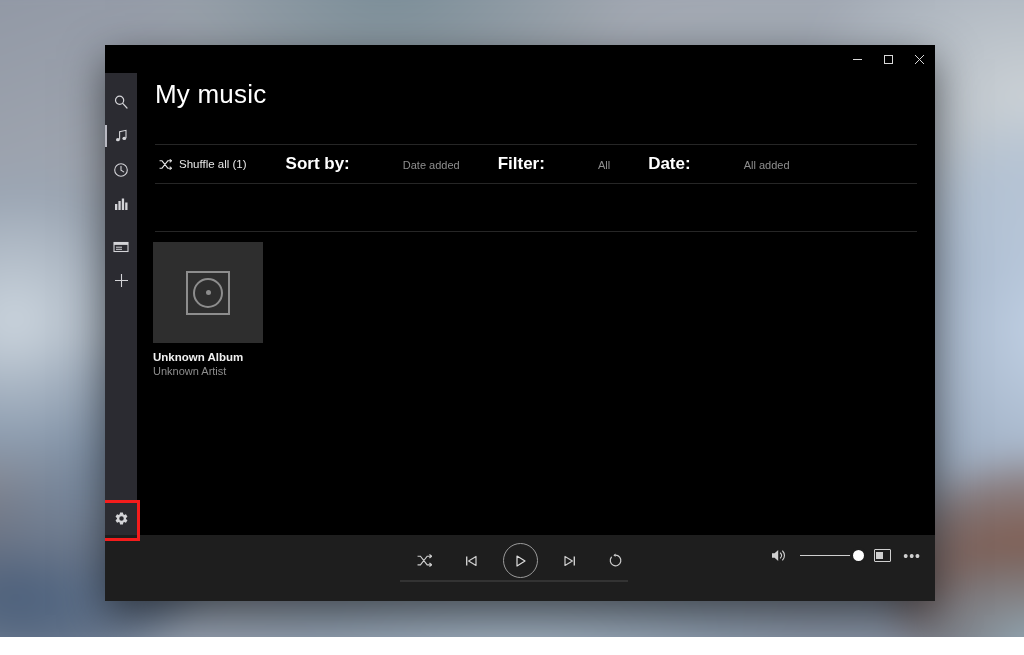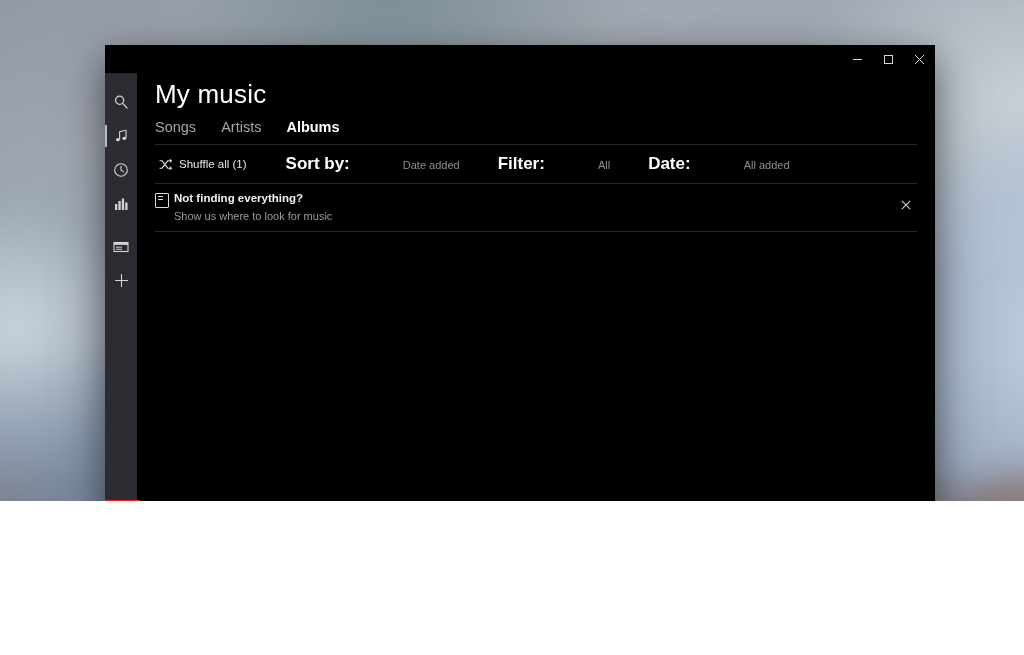--- a/index.html
+++ b/index.html
@@ -7,21 +7,21 @@
     padding: 0;
     width: 1024px;
     height: 655px;
     overflow: hidden;
     font-family: "Liberation Sans", sans-serif;
   }
 
   #desktop {
     position: relative;
     width: 1024px;
-    height: 501px;
+    height: 637px;
     background: #9aa0ac;
     overflow: hidden;
   }
 
   
   .wp {
     position: absolute;
     inset: 0;
     background:
       radial-gradient(ellipse 300px 220px at 400px 8px, rgba(120,140,150,0.95) 0%, rgba(150,160,168,0.6) 60%, rgba(0,0,0,0) 75%),
@@ -510,25 +510,20 @@
         </span>
       </div>
     </div>
 
     <div class="redbox"></div>
 
     <div class="content">
 
       <div class="page-title">My music</div>
 
-      <div class="tabs">
-        <div class="tab">Songs</div>
-        <div class="tab">Artists</div>
-        <div class="tab active">Albums</div>
-      </div>
 
       <div class="divider d1"></div>
 
       <div class="toolbar">
         <div class="tb-btn">
           <span>
             <svg width="13" height="11" viewBox="0 0 14 12">
               <path d="M0.5 2 H3.2 L9.5 10 H13.5 M0.5 10 H3.2 L9.5 2 H13.5" stroke="currentColor" stroke-width="1.1" fill="none"></path>
               <path d="M11.6 0.4 L13.6 2 L11.6 3.6 M11.6 8.4 L13.6 10 L11.6 11.6" stroke="currentColor" stroke-width="1.1" fill="none"></path>
             </svg>
@@ -547,33 +542,36 @@
         </div>
 
         <div class="tb-group">
           <span class="tb-label">Date:</span>
           <span class="tb-value">All added</span>
         </div>
       </div>
 
       <div class="divider d2"></div>
 
-      <div class="banner">
-        <div class="banner-icon"></div>
-        <div class="banner-title">Not finding everything?</div>
-        <div class="banner-sub">Show us where to look for music</div>
-        <div class="banner-close">
-          <svg width="10" height="10" viewBox="0 0 10 10">
-              <path d="M0.8 0.8 L9.2 9.2 M9.2 0.8 L0.8 9.2" stroke="currentColor" stroke-width="1.1" fill="none"></path>
-            </svg>
-        </div>
-      </div>
 
       <div class="divider d3"></div>
 
+      <div class="album-grid">
+        <div class="album">
+          <div class="album-art">
+            <div class="disc-icon">
+              <div class="disc-inner">
+                <div class="disc-hole"></div>
+              </div>
+            </div>
+          </div>
+          <div class="album-name">Unknown Album</div>
+          <div class="album-artist">Unknown Artist</div>
+        </div>
+      </div>
     </div>
 
     <div class="playbar">
       <div class="transport">
         <div class="tp-btn">
           <svg width="15" height="13" viewBox="0 0 14 12">
             <path d="M0.5 2 H3.2 L9.5 10 H13.5 M0.5 10 H3.2 L9.5 2 H13.5" stroke="currentColor" stroke-width="1.1" fill="none"></path>
             <path d="M11.6 0.4 L13.6 2 L11.6 3.6 M11.6 8.4 L13.6 10 L11.6 11.6" stroke="currentColor" stroke-width="1.1" fill="none"></path>
           </svg>
         </div>

